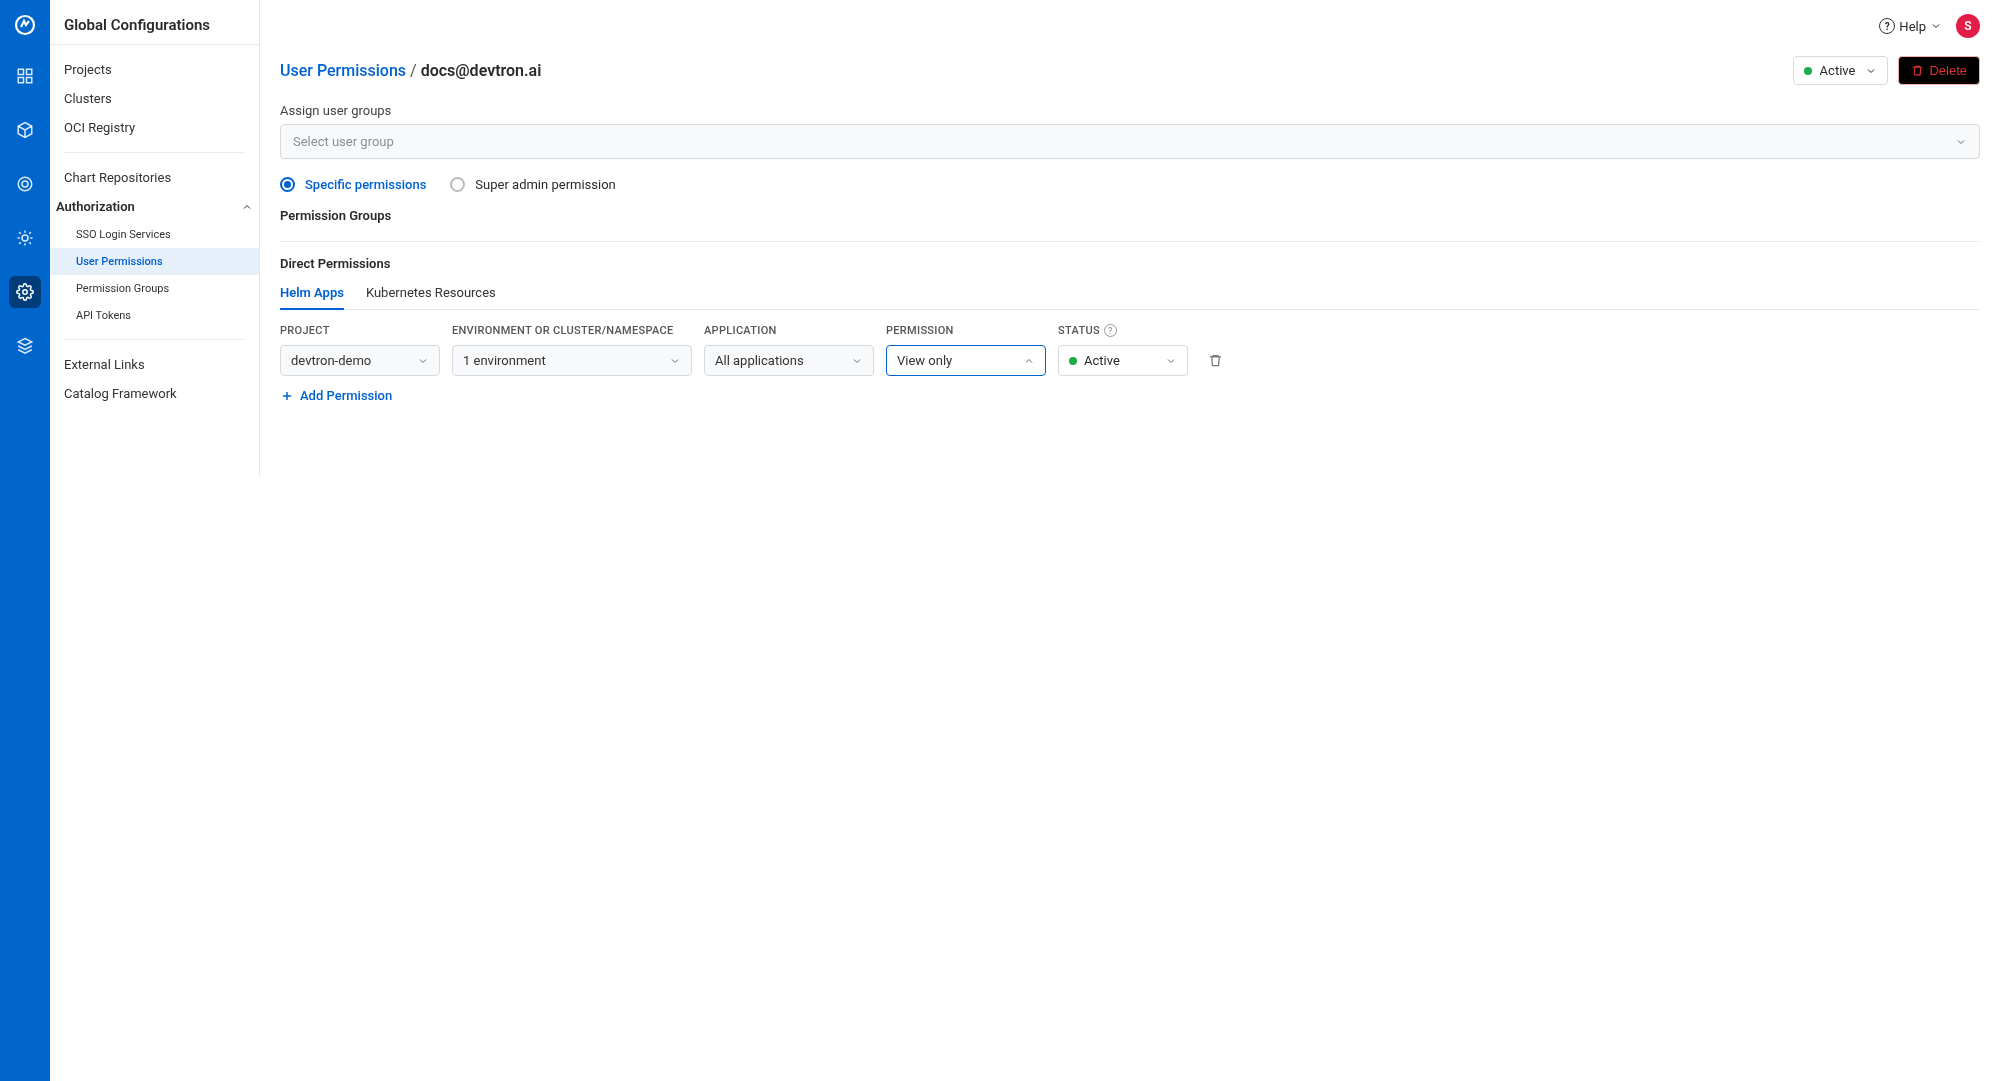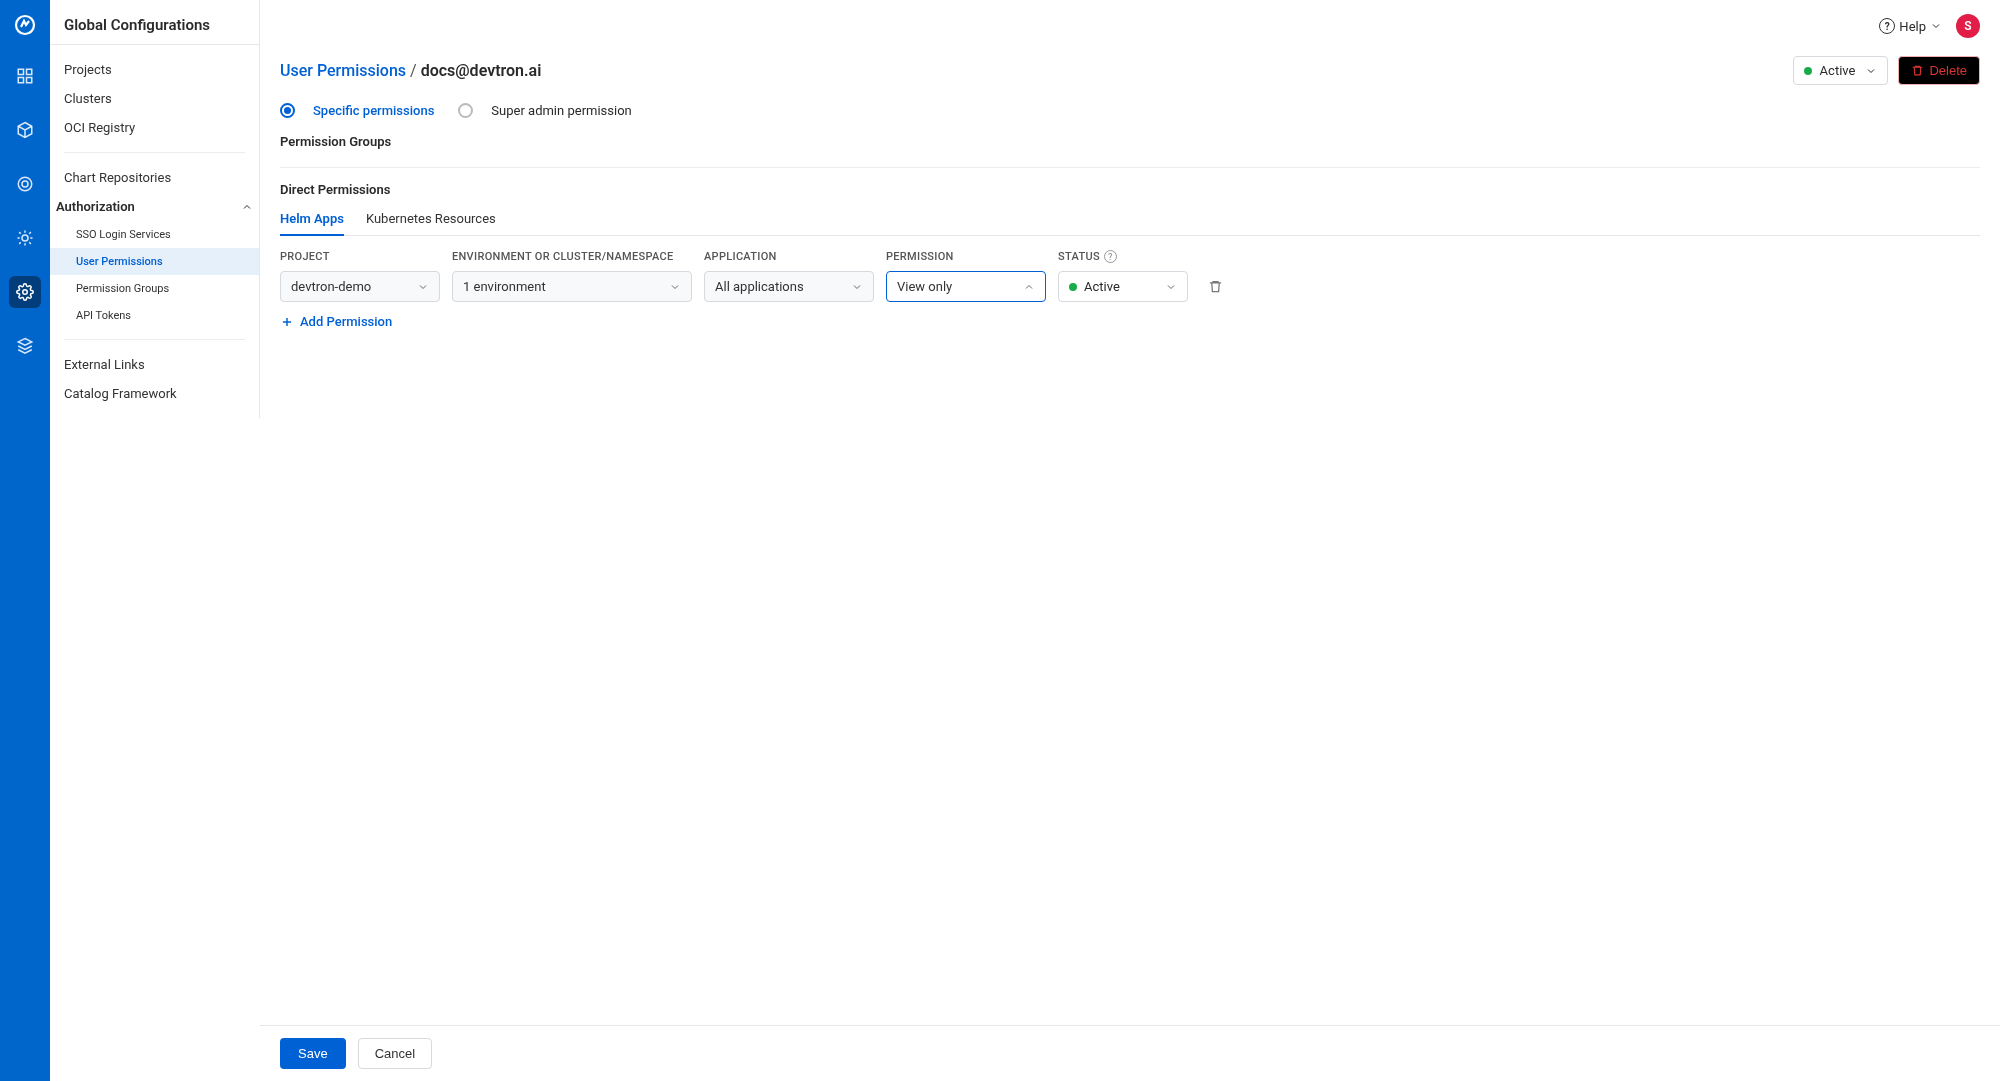--- a/index.html
+++ b/index.html
@@ -40,21 +40,21 @@
 .row-head-actions { display: flex; gap: 10px; }
 .status-pill { display: flex; align-items: center; gap: 10px; border: 1px solid #d6d9de; border-radius: 4px; padding: 6px 10px; font-size: 13px; cursor: pointer; }
 .dot { width: 8px; height: 8px; border-radius: 50%; background: #1aab4a; display: inline-block; }
 .btn-delete { display: flex; align-items: center; gap: 5px; border: 1px solid #f3b0b0; color: #d33; background: #000000; border-radius: 4px; padding: 6px 12px; cursor: pointer; font-size: 13px; }
 
 .field-label { font-size: 13px; color: #444; margin-bottom: 6px; display: block; }
 .select-box { width: 100%; border: 1px solid #d6d9de; border-radius: 4px; background: #f8f9fb; padding: 9px 12px; display: flex; justify-content: space-between; align-items: center; color: #8a8f99; font-size: 13px; cursor: pointer; }
 .section { margin-bottom: 18px; }
 
 .radio-row { display: flex; gap: 24px; margin: 14px 0 16px; }
-.radio { display: flex; align-items: center; gap: 18px; cursor: pointer; }
+.radio { display: flex; align-items: center; gap: 10px; cursor: pointer; }
 .radio-circle { width: 15px; height: 15px; border-radius: 50%; border: 2px solid #bbb; display: inline-flex; align-items: center; justify-content: center; }
 .radio.checked .radio-circle { border-color: #0061d5; }
 .radio.checked .radio-circle::after { content: ""; width: 7px; height: 7px; border-radius: 50%; background: #0061d5; }
 .radio.checked .radio-label { color: #0061d5; font-weight: 500; }
 
 .perm-title { font-weight: 600; margin-bottom: 6px; font-size: 13px; }
 .divider { border: none; border-top: 1px solid #ececec; margin: 14px 0; }
 
 .tabs { display: flex; gap: 22px; border-bottom: 1px solid #e5e7eb; margin-bottom: 14px; }
 .tab { padding: 8px 0; cursor: pointer; font-size: 13px; color: #333; }
@@ -199,20 +199,29 @@
               </div>
               <button class="btn-delete">
                 <svg width="13" height="13" viewBox="0 0 24 24" fill="none" stroke="currentColor" stroke-width="2">
                     <path d="M3 6h18M8 6V4h8v2M6 6l1 14h10l1-14"></path>
                   </svg>
                 <span>Delete</span>
               </button>
             </div>
           </div>
 
+          <div class="section">
+            <label class="field-label">Assign user groups</label>
+            <div class="select-box">
+              <span>Select user group</span>
+              <svg class="chev" viewBox="0 0 24 24" fill="none" stroke="#666" stroke-width="2">
+                  <path d="M6 9l6 6 6-6"></path>
+                </svg>
+            </div>
+          </div>
 
           <div class="radio-row">
             <div class="radio checked">
               <span class="radio-circle"></span>
               <span class="radio-label">Specific permissions</span>
             </div>
             <div class="radio">
               <span class="radio-circle"></span>
               <span class="radio-label">Super admin permission</span>
             </div>
@@ -288,18 +297,14 @@
           <div class="add-perm">
             <svg width="14" height="14" viewBox="0 0 24 24" fill="none" stroke="currentColor" stroke-width="2.5">
                 <path d="M12 5v14M5 12h14"></path>
               </svg>
             <span>Add Permission</span>
           </div>
         </div>
       </div>
     </div>
 
-    <div class="footer">
-      <button class="btn-primary">Save</button>
-      <button class="btn-secondary">Cancel</button>
-    </div>
   </div>
 </div>
 
 </body></html>

